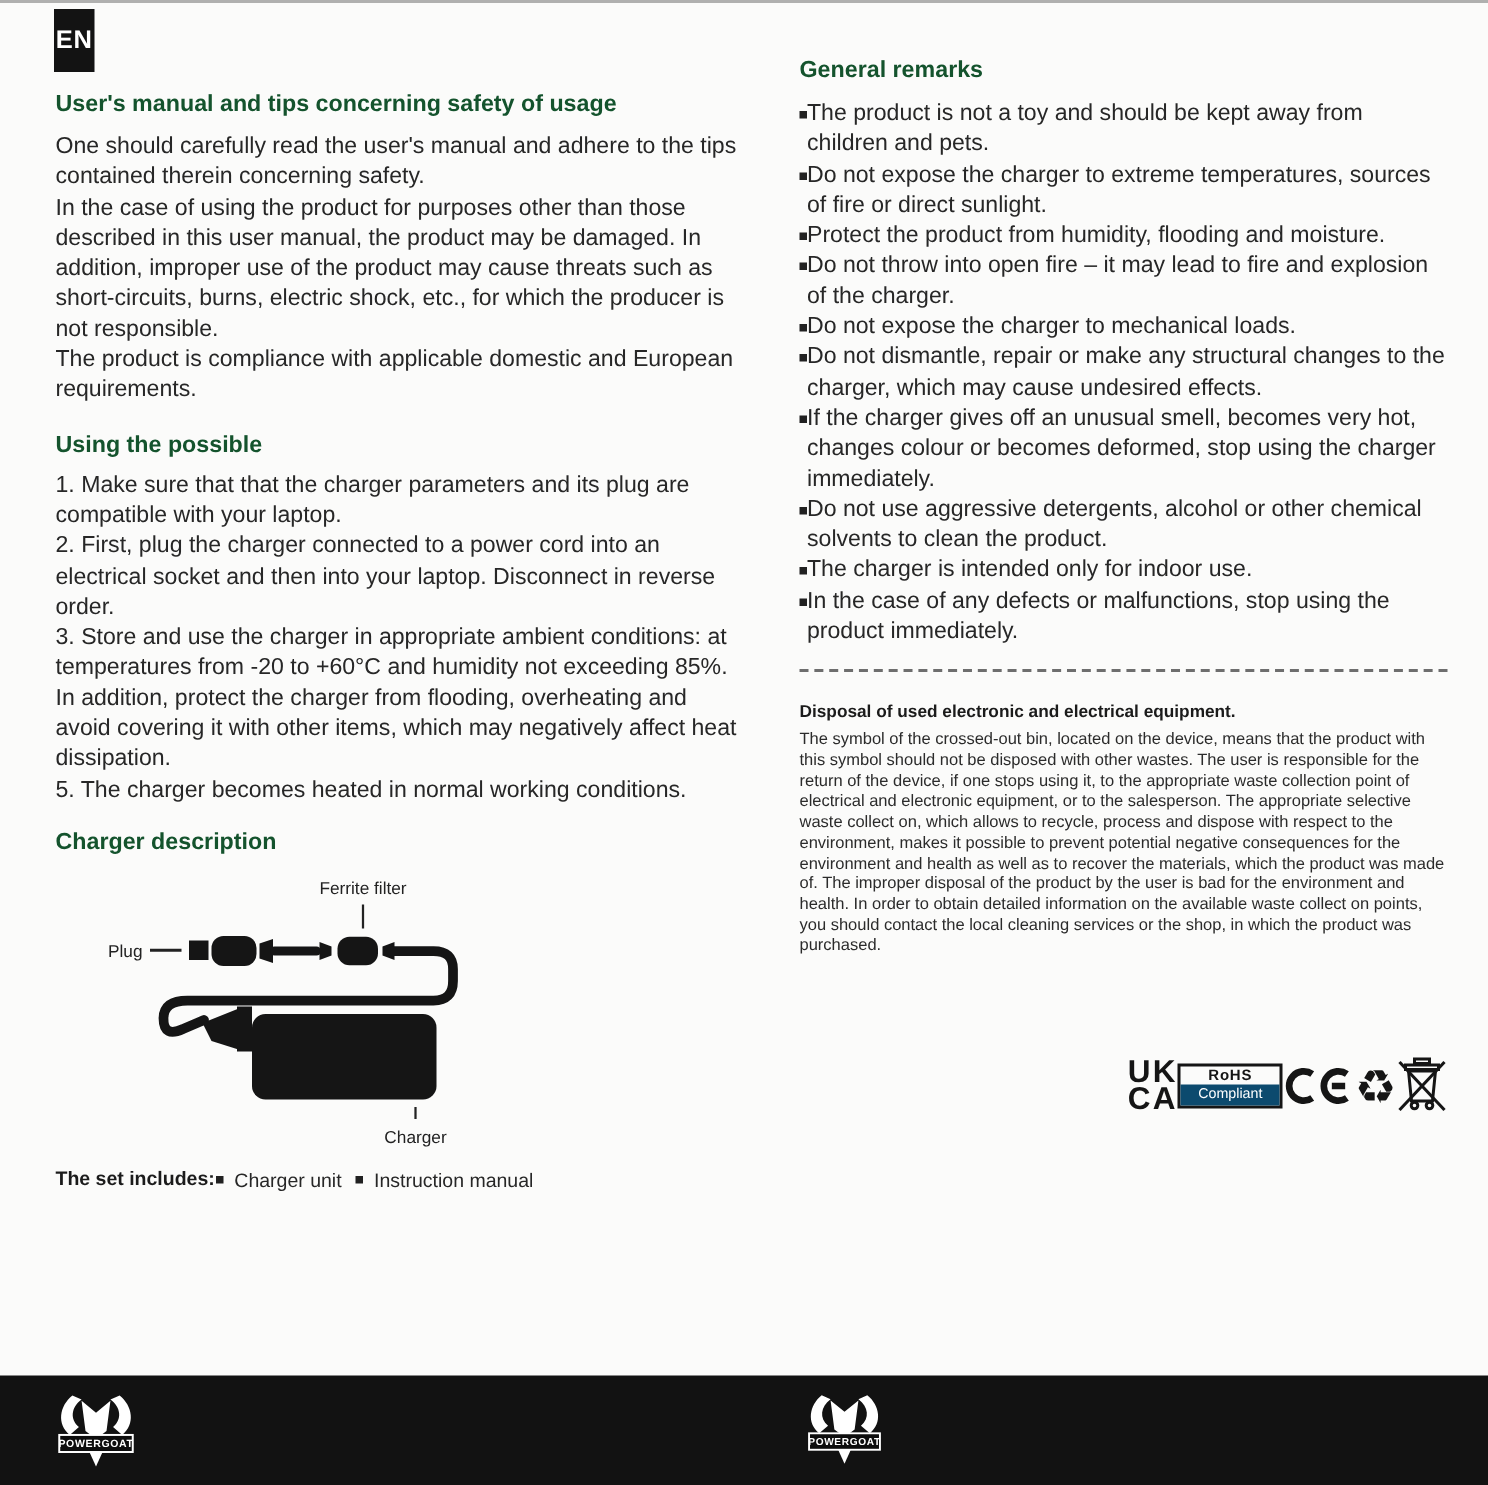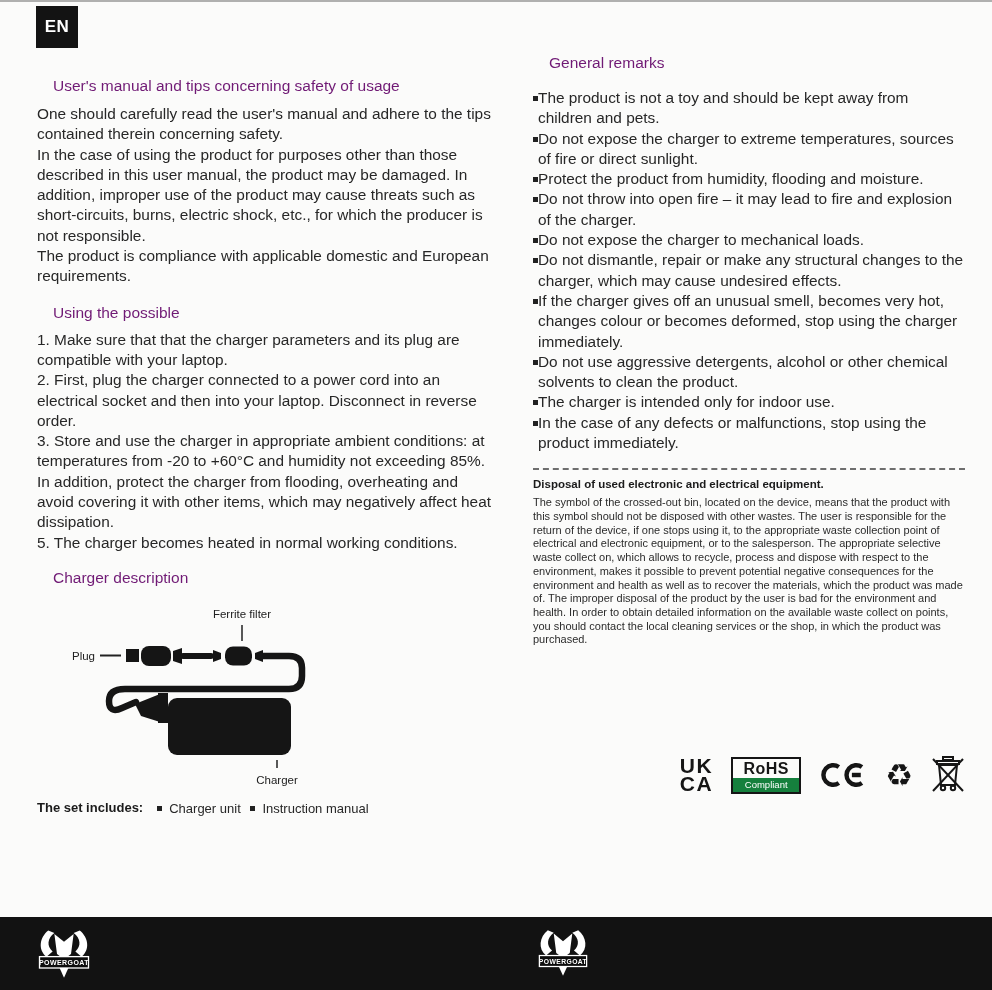--- a/index.html
+++ b/index.html
@@ -1,53 +1,53 @@
 <!DOCTYPE html>
 <html><head>
 <meta charset="utf-8">
 <style>
   html,body{margin:0;padding:0;background:#e8e8e8;}
   .page{position:relative;width:992px;height:990px;background:#fbfbfa;
         font-family:"Liberation Sans",sans-serif;color:#272727;overflow:hidden;margin:0 auto;}
   .top-edge{position:absolute;top:0;left:0;width:100%;height:2px;background:#555;opacity:.45;}
 
-  .en-badge{position:absolute;left:36px;top:6px;width:42px;height:42px;background:#131313;
+  .en-badge{position:absolute;left:36px;top:6px;width:27px;height:42px;background:#131313;
             color:#fff;font-weight:700;font-size:17px;display:flex;align-items:center;justify-content:center;
             letter-spacing:.5px;}
 
   .col{position:absolute;}
   .col-left{left:37px;top:61px;width:458px;}
   .col-right{left:533px;top:38px;width:432px;}
 
-  h2{font-size:15.5px;font-weight:400;color:#701a75;margin:16px;}
+  h2{font-size:15.5px;font-weight:700;color:#14532d;margin:0;}
   .h-safety{margin-bottom:9px;}
   .h-using{margin-top:17px;margin-bottom:8px;}
   .h-desc{margin-top:16px;}
   .bodytext{font-size:15.4px;line-height:20.3px;}
 
   .diagram{margin-top:10px;display:block;}
 
-  .set-line{margin-top:8px;font-size:13px;display:flex;align-items:center;gap:14px;}
+  .set-line{margin-top:8px;font-size:13px;display:flex;align-items:center;gap:1px;}
   .set-label{font-weight:700;color:#1b1b1b;}
   .inc{display:inline-flex;align-items:center;gap:7px;margin-right:6px;}
   .sq{width:5px;height:5px;background:#212121;flex:none;}
 
   ul.remarks{list-style:none;margin:10px 0 0;padding:0;font-size:15.4px;line-height:20.3px;}
   ul.remarks li{display:flex;}
   ul.remarks .sq{margin-top:8px;}
 
   .dashes{margin-top:15px;border-top:2px dashed #6e6e6e;height:0;width:100%;}
-  .h-disposal{font-size:11.5px;font-weight:700;color:#1b1b1b;margin:8px 0 6px;}
+  .h-disposal{font-size:11.5px;font-weight:700;color:#1b1b1b;margin:21px 0 6px;}
   .smalltext{font-size:11px;line-height:13.7px;margin:0;color:#2b2b2b;}
 
-  .certs{display:flex;align-items:center;gap:18px;justify-content:flex-end;margin-top:108px;}
+  .certs{display:flex;align-items:center;justify-content:flex-end;margin-top:66px;}
   .ukca{font-weight:700;font-size:21px;line-height:18px;letter-spacing:1.5px;color:#151515;}
   .rohs{border:2.5px solid #151515;width:66px;text-align:center;color:#151515;}
-  .rohs-t{font-size:16px;font-weight:700;letter-spacing:.5px;padding:1px 2px 0;}
-  .rohs-b{background:#15803d;color:#fff;font-size:9.5px;padding:1px 2px 2px;}
+  .rohs-t{font-size:10px;font-weight:700;letter-spacing:.5px;padding:1px 2px 0;}
+  .rohs-b{background:#0c4a6e;color:#fff;font-size:9.5px;padding:1px 2px 2px;}
   .ce-mark svg,.bin-mark svg{display:block;}
   .recycle{font-size:31px;line-height:1;color:#151515;}
 
   .footer-bar{position:absolute;left:0;bottom:0;width:100%;height:73px;background:#121212;}
   .goat{position:absolute;top:7px;}
   .goat-1{left:36px;} .goat-2{left:536px;}
 </style>
 </head>
 <body>
 

